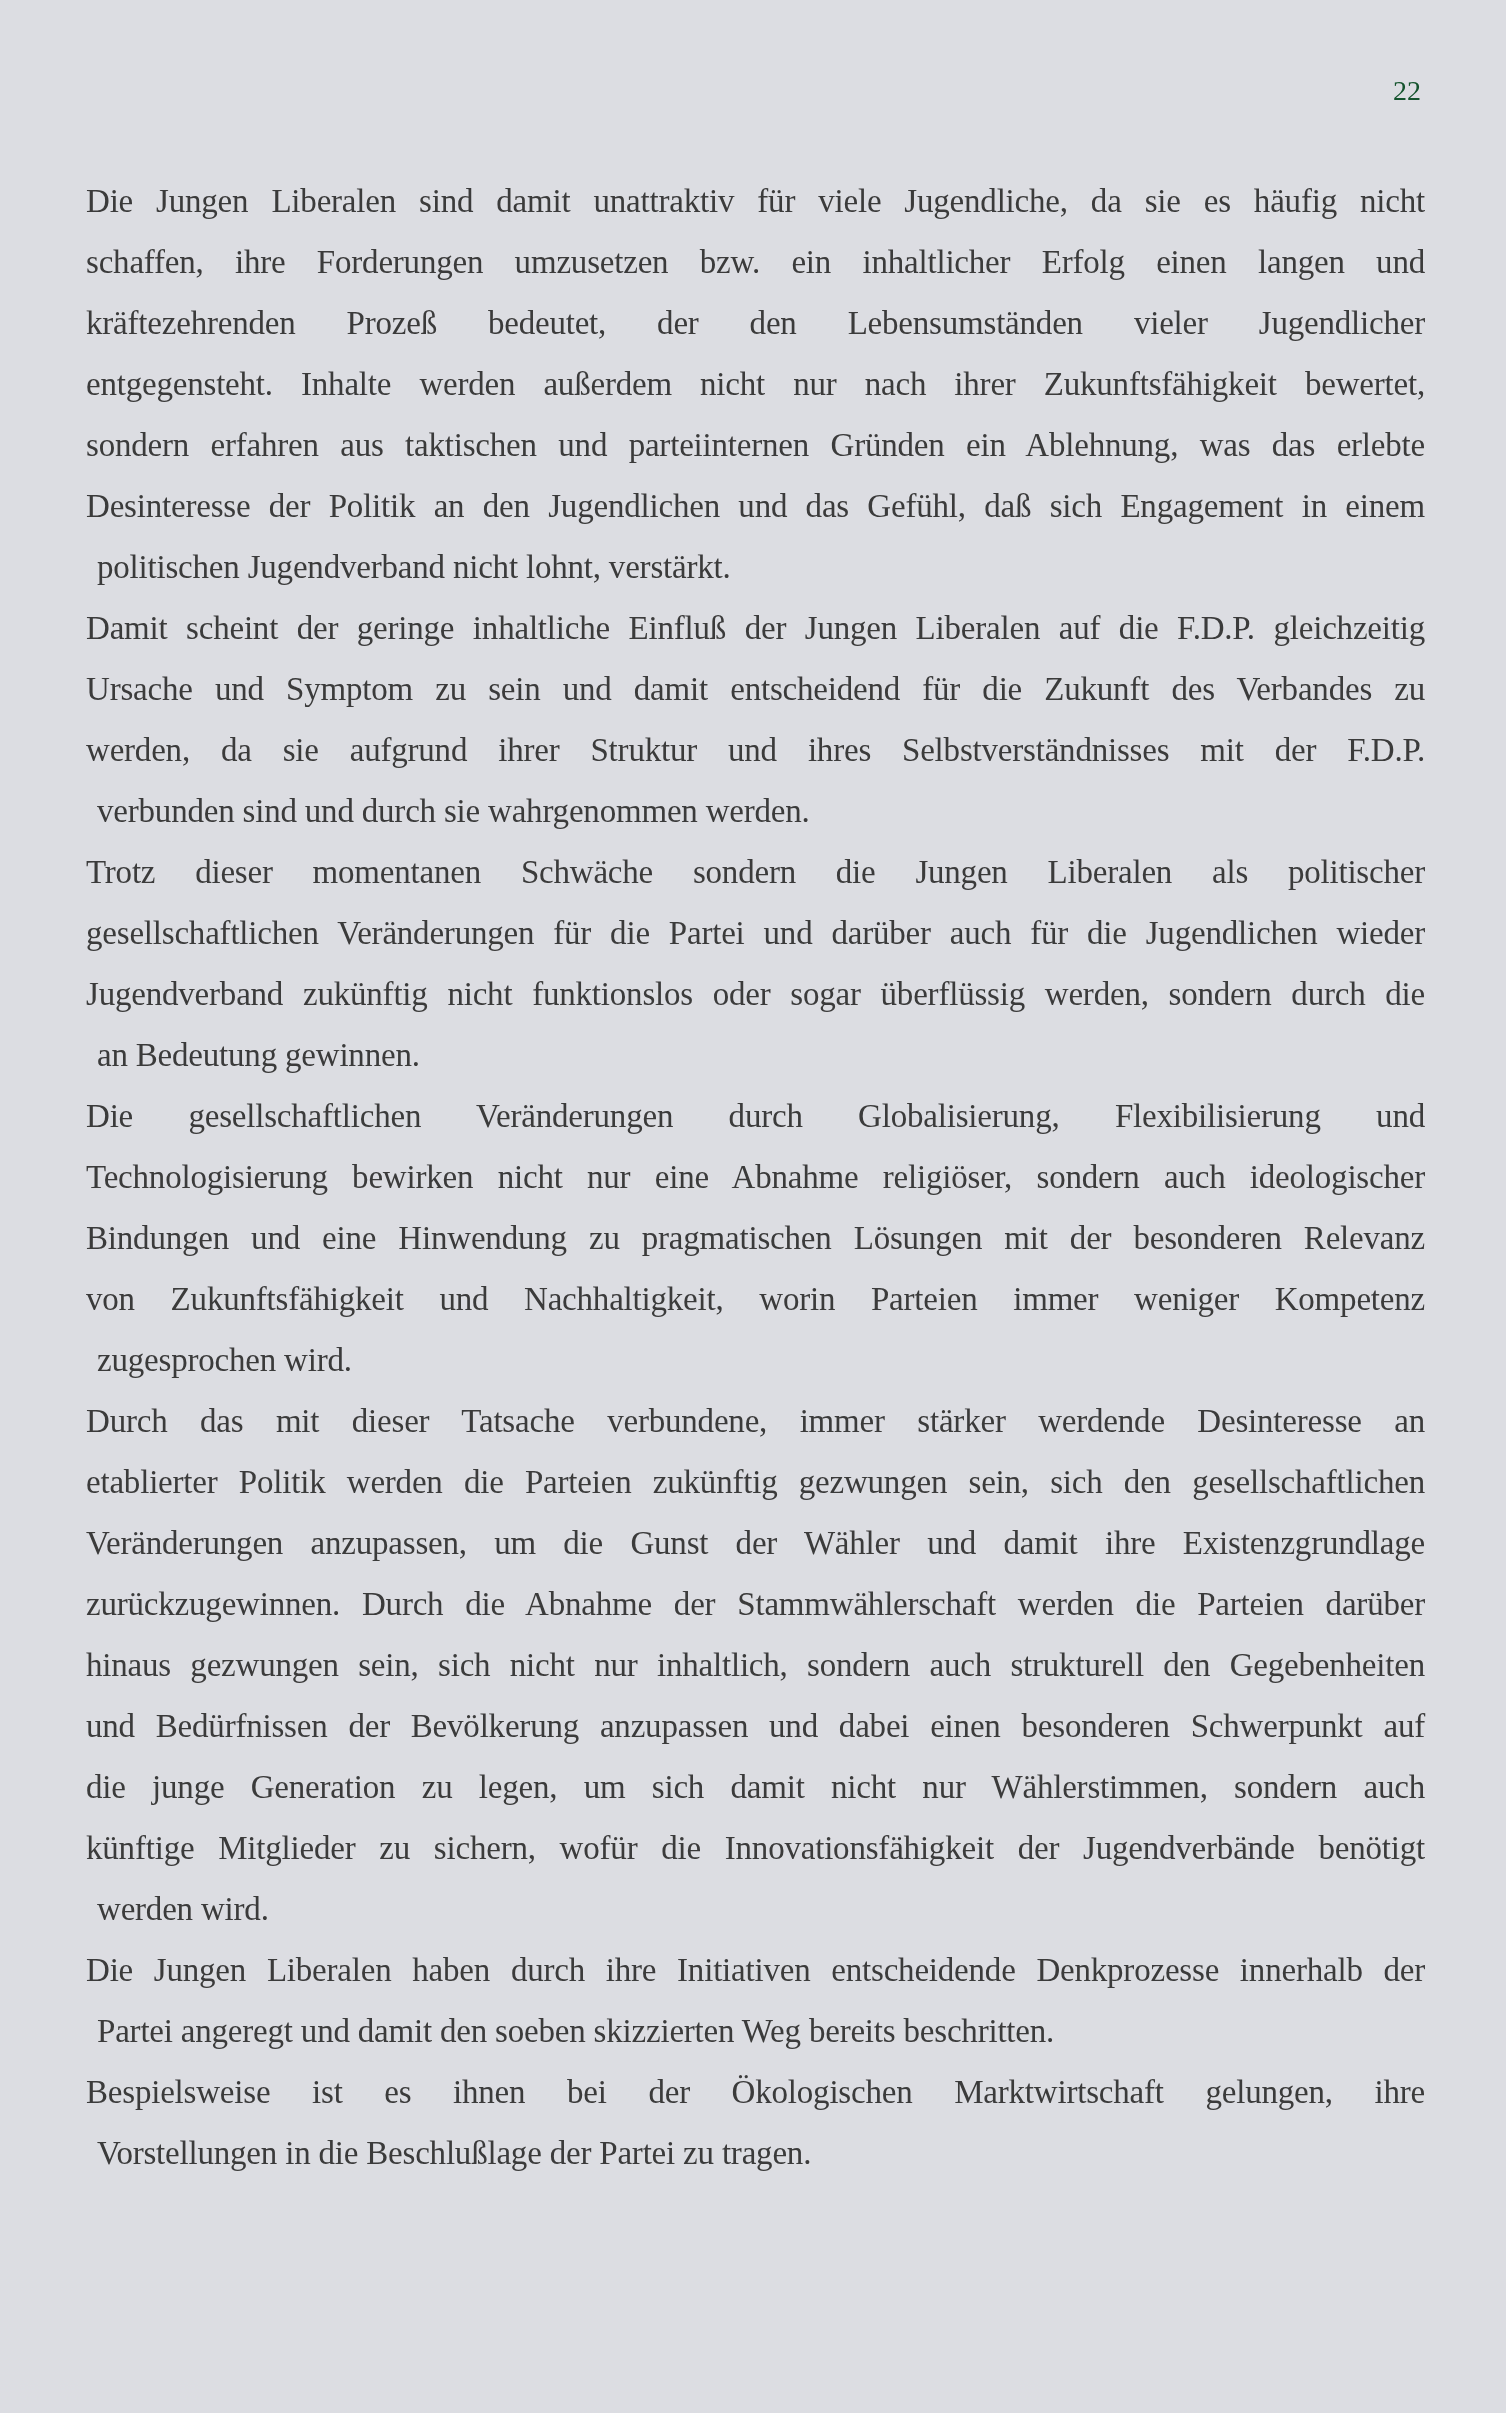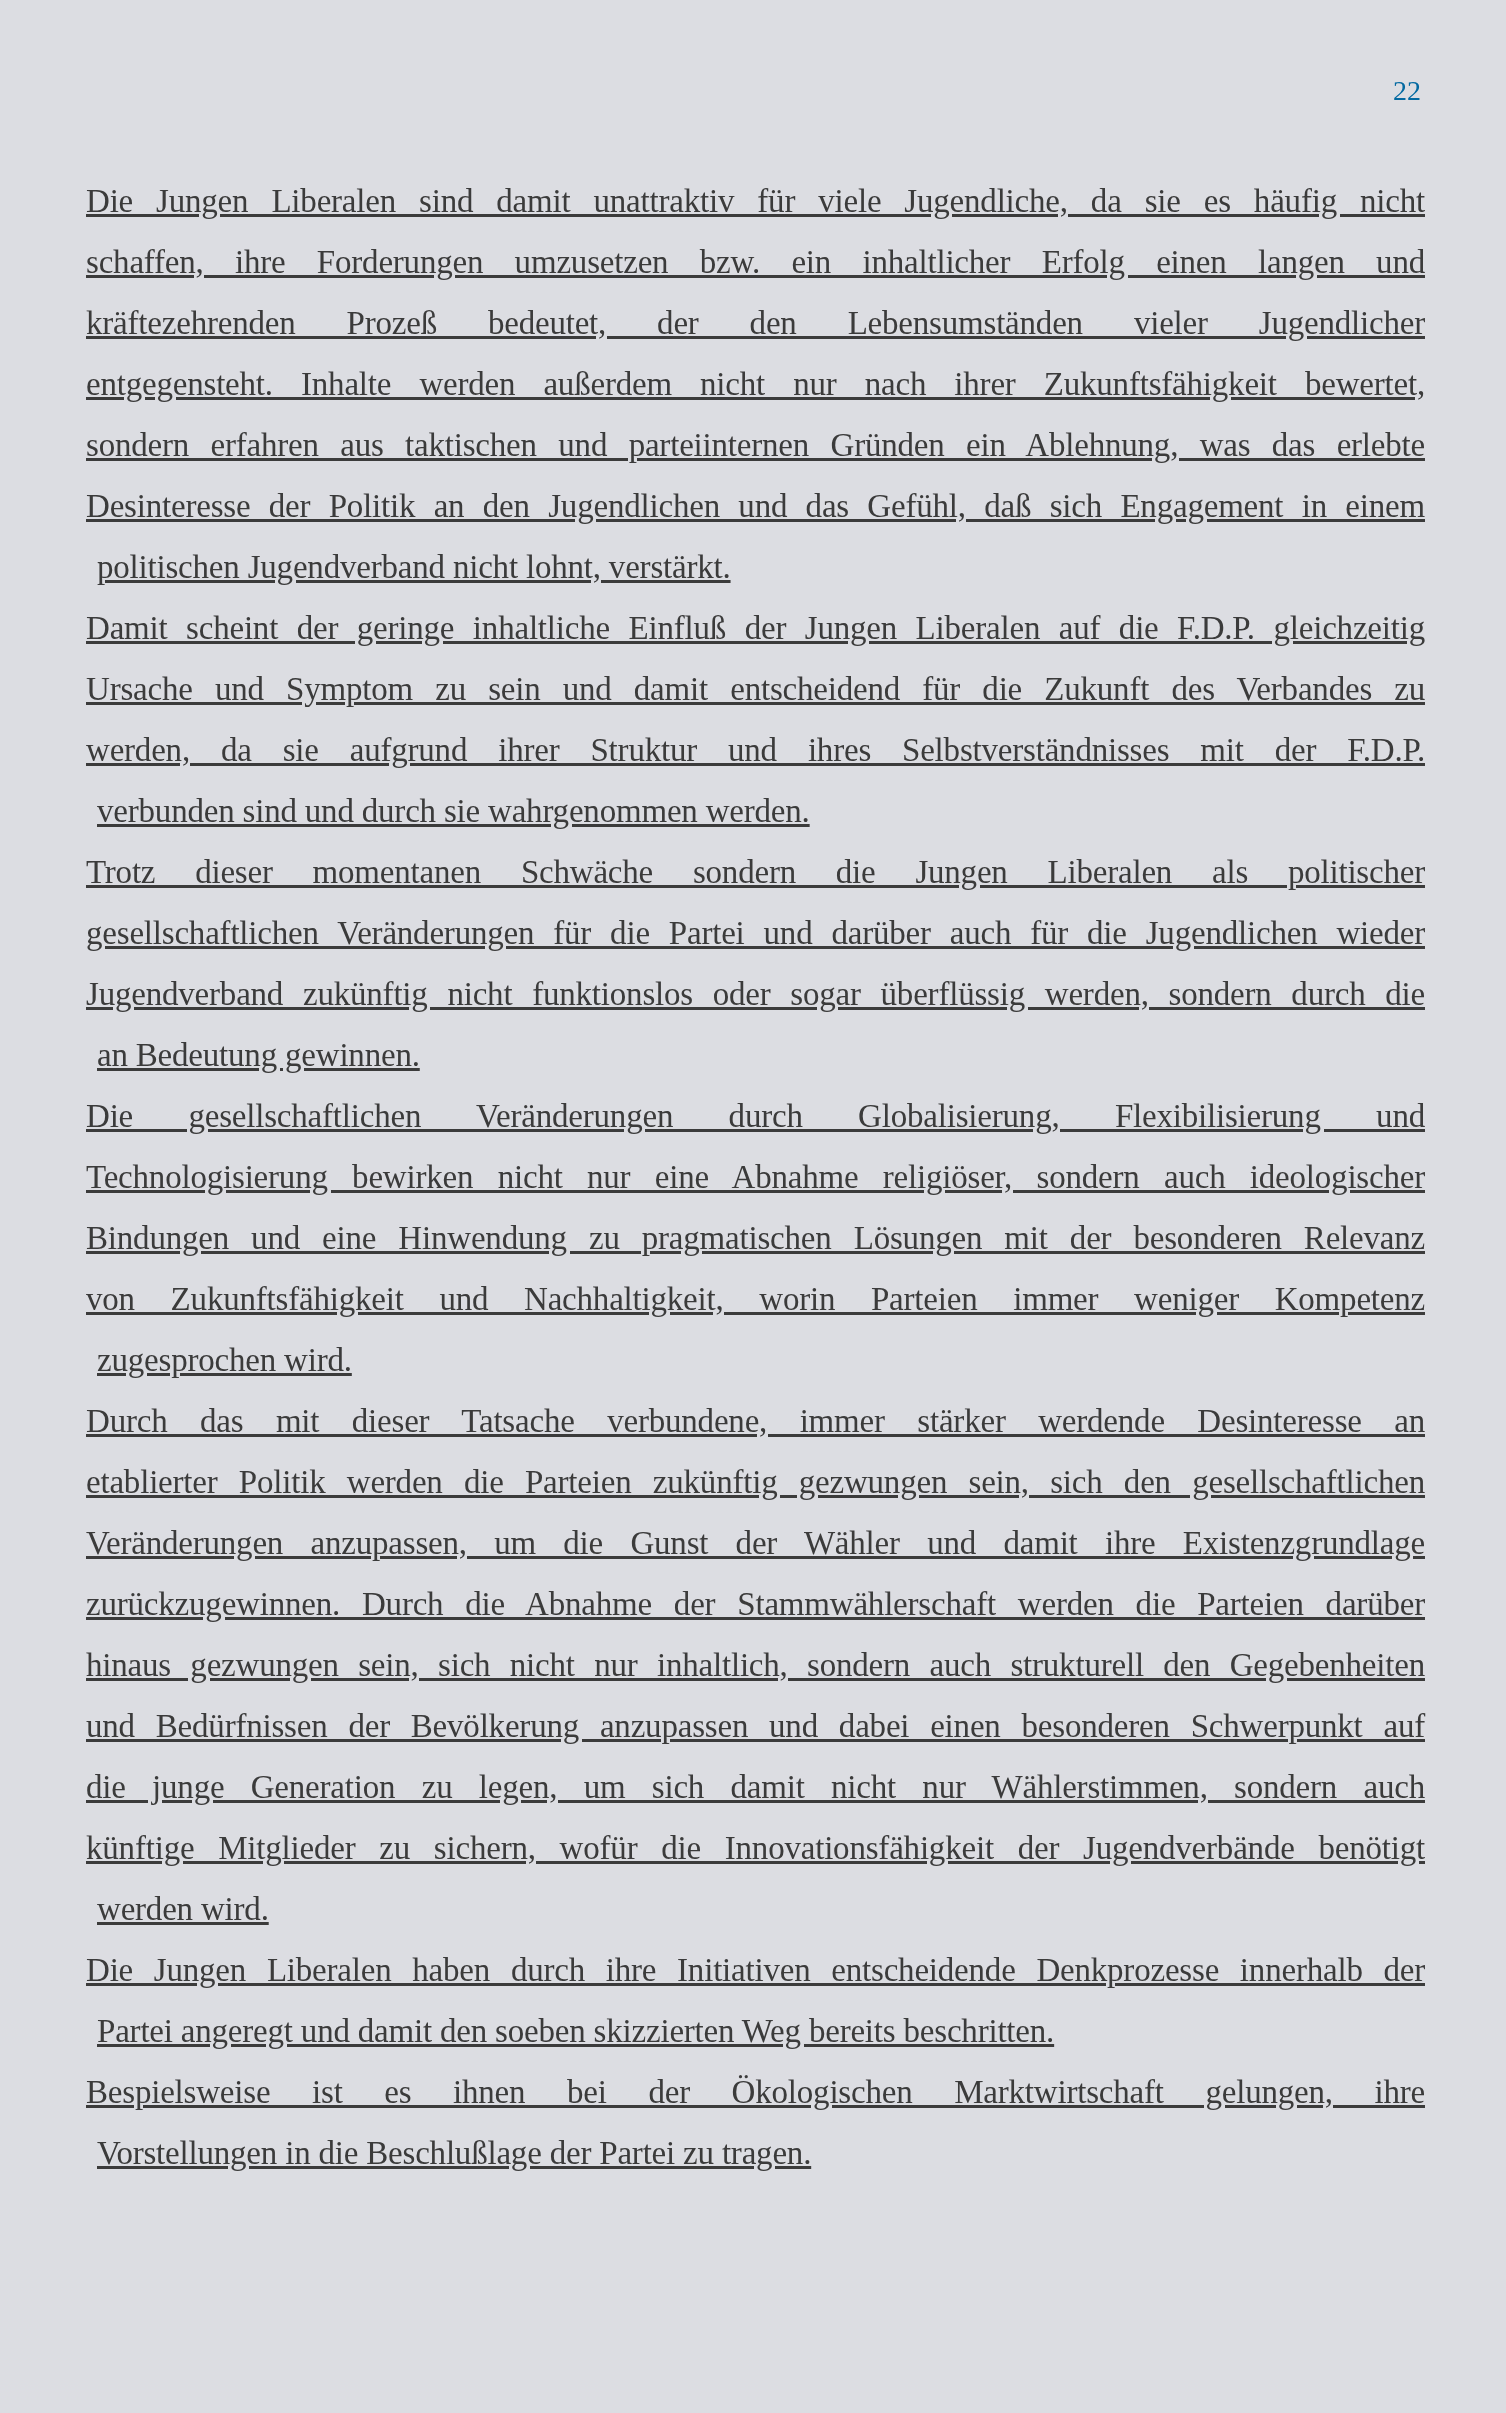--- a/index.html
+++ b/index.html
@@ -14,21 +14,21 @@
       overflow: hidden;
       font-family: "Liberation Serif", "DejaVu Serif", serif;
       color: #3b3b3b;
     }
     .page-number {
       position: absolute;
       top: 73px;
       left: 1393px;
       font-size: 28px;
       line-height: 35px;
-      color: #0369a1;
+      color: #14532d;
     }
     .body-text {
       position: absolute;
       top: 171px;
       left: 86px;
       width: 1339px;
       font-size: 33px;
       line-height: 61px;
       letter-spacing: -0.2px;
     }
@@ -38,21 +38,20 @@
       text-align-last: left;
       hyphens: none;
     }
     .line {
       display: block;
       text-align: justify;
       text-align-last: justify;
       white-space: normal;
       height: 61px;
       overflow: visible;
-      text-decoration: underline;
     }
     .line.last {
       text-align-last: left;
       margin-left: 11px;
     }
   </style>
 </head>
 <body>
 
 <div class="page-number">22</div>

